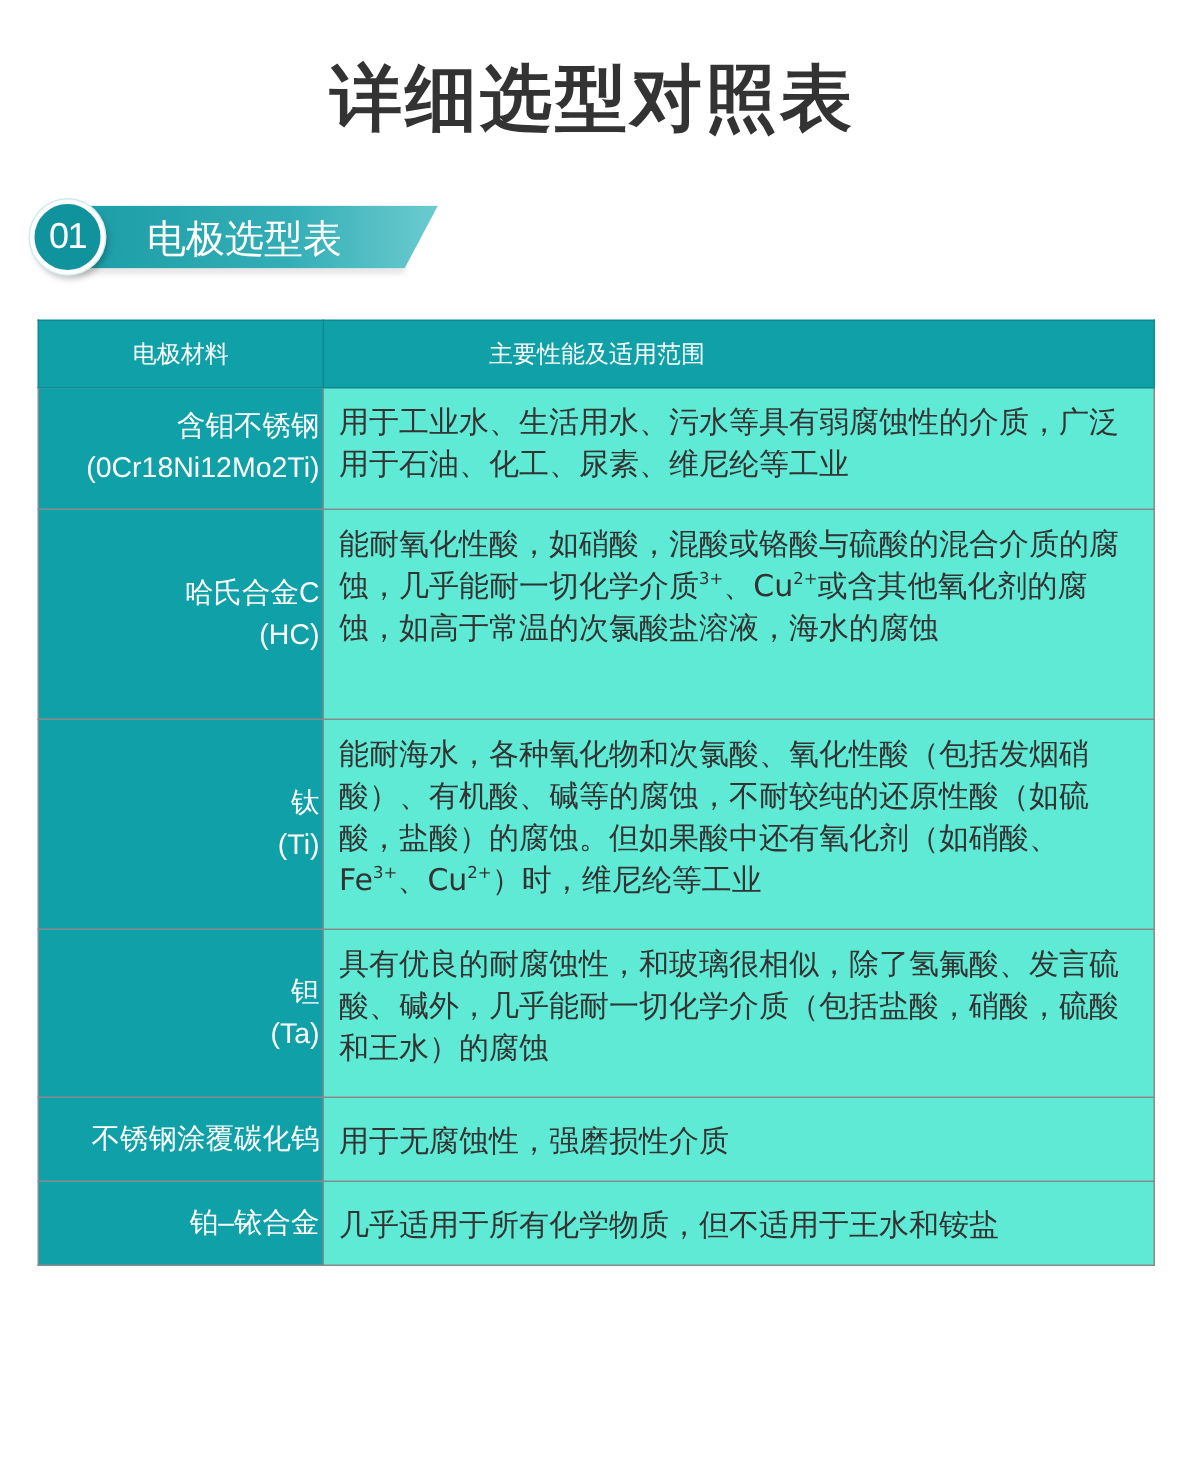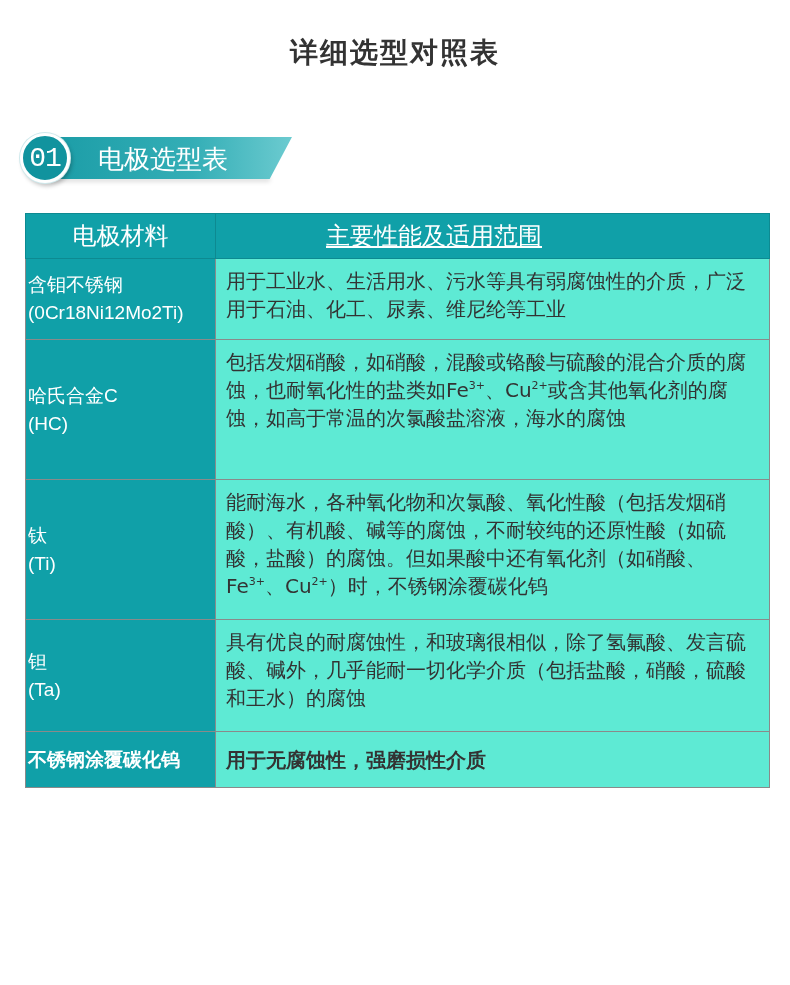--- a/index.html
+++ b/index.html
@@ -1,79 +1,79 @@
 <!DOCTYPE html>
 <html><head>
 <meta charset="utf-8">
 <style>
   * { box-sizing: border-box; margin: 0; padding: 0; }
   html, body { width: 790px; height: 985px; background: #ffffff; overflow: hidden; }
   body { position: relative; font-family: "DejaVu Sans", "Liberation Sans", sans-serif; color: #333; }
 
   .page-title {
     position: absolute; left: 0; top: 34px; width: 790px; text-align: center;
-    font-size: 28px; font-weight: bold; color: #333333; letter-spacing: 2px;
+    font-size: 48px; font-weight: bold; color: #333333; letter-spacing: 2px;
   }
 
   .section-banner { position: absolute; left: 20px; top: 133px; width: 272px; height: 50px; }
   .banner-bar {
     position: absolute; left: 24px; top: 4px; width: 248px; height: 42px;
     background: linear-gradient(90deg, #1a9ca6 0%, #34aeb6 60%, #6ccbd0 100%);
     clip-path: polygon(0 0, 100% 0, 91% 100%, 0 100%);
     box-shadow: 0 3px 4px rgba(0,0,0,0.25);
   }
   .banner-shadow {
     position: absolute; left: 30px; top: 44px; width: 220px; height: 5px;
     background: rgba(0,0,0,0.12); filter: blur(2px);
   }
   .banner-circle {
     position: absolute; left: 0; top: 0; width: 50px; height: 50px; border-radius: 50%;
     background: #11939e; border: 3px solid #ffffff;
     box-shadow: 0 0 0 1px #cfe9ec, 2px 3px 4px rgba(0,0,0,0.25);
     display: flex; align-items: center; justify-content: center;
-    color: #ffffff; font-size: 28px; font-family: Liberation Mono, monospace;
+    color: #ffffff; font-size: 24px; font-family: Liberation Sans, sans-serif;
     letter-spacing: -1px;
   }
   .banner-label {
     position: absolute; left: 78px; top: 9px; color: #ffffff; font-size: 26px; font-weight: normal; text-align: right;
   }
 
   table.spec {
     position: absolute; left: 25px; top: 213px; width: 744px;
     border-collapse: collapse; table-layout: fixed;
   }
   table.spec col.c1 { width: 190px; }
   table.spec col.c2 { width: 554px; }
   table.spec th, table.spec td { border: 1px solid #8a8a8a; }
   table.spec thead th {
-    background: #10a0a8; color: #ffffff; font-weight: normal; font-size: 24px;
+    background: #10a0a8; color: #ffffff; font-weight: normal; font-size: 16px;
     height: 45px; border-color: #0d8a91; margin-top: 36px;
   }
-  table.spec thead th.h2 { text-align: left; padding-left: 110px; text-decoration: underline; }
+  table.spec thead th.h2 { text-align: left; padding-left: 110px; }
   td.mat {
-    background: #10a0a8; color: #ffffff; text-align: left; vertical-align: middle;
+    background: #10a0a8; color: #ffffff; text-align: right; vertical-align: middle;
     font-size: 19px; line-height: 28px; border-color: #0d8a91; padding: 0 2px;
     font-family: "Liberation Sans", "DejaVu Sans", sans-serif;
     margin-top: 17px;
   }
   td.mat .sub { display: block; }
   td.desc {
     background: #5eead4; color: #333333; vertical-align: top;
     font-size: 20px; line-height: 28px; padding: 8px 6px 0 10px;
     border-left-color: #8a8a8a;
   }
   td.desc.center { vertical-align: middle; padding-top: 0; margin-left: 25px; }
   td.desc sup { font-size: 11px; vertical-align: 8px; line-height: 0; }
 
   tr.r1 { height: 81px; }
   tr.r2 { height: 111px; }
   tr.r3 { height: 140px; }
   tr.r4 { height: 140px; }
   tr.r5 { height: 112px; }
-  tr.r6 { height: 56px; font-weight: bold; }
+  tr.r6 { height: 56px; }
   tr.r7 { height: 56px; }
 </style>
 </head>
 <body>
 
 <div class="page-title">详细选型对照表</div>
 
 <div class="section-banner">
   <div class="banner-shadow"></div>
   <div class="banner-bar"></div>
@@ -98,36 +98,42 @@
         <span>含钼不锈钢</span>
         <span class="sub">(0Cr18Ni12Mo2Ti)</span>
       </td>
       <td class="desc"><span>用于工业水、生活用水、污水等具有弱腐蚀性的介质，广泛用于石油、化工、尿素、维尼纶等工业</span></td>
     </tr>
     <tr class="r3">
       <td class="mat">
         <span>哈氏合金C</span>
         <span class="sub">(HC)</span>
       </td>
-      <td class="desc"><span>包括发烟硝酸，如硝酸，混酸或铬酸与硫酸的混合介质的腐蚀，也耐氧化性的盐类如Fe</span><sup>3+</sup><span>、Cu</span><sup>2+</sup><span>或含其他氧化剂的腐蚀，如高于常温的次氯酸盐溶液，海水的腐蚀</span></td>
+      <td class="desc"><span>能耐氧化性酸，如硝酸，混酸或铬酸与硫酸的混合介质的腐蚀，几乎能耐一切化学介质</span><sup>3+</sup><span>、Cu</span><sup>2+</sup><span>或含其他氧化剂的腐蚀，如高于常温的次氯酸盐溶液，海水的腐蚀</span></td>
     </tr>
     <tr class="r4">
       <td class="mat">
         <span>钛</span>
         <span class="sub">(Ti)</span>
       </td>
-      <td class="desc"><span>能耐海水，各种氧化物和次氯酸、氧化性酸（包括发烟硝酸）、有机酸、碱等的腐蚀，不耐较纯的还原性酸（如硫酸，盐酸）的腐蚀。但如果酸中还有氧化剂（如硝酸、Fe</span><sup>3+</sup><span>、Cu</span><sup>2+</sup><span>）时，不锈钢涂覆碳化钨</span></td>
+      <td class="desc"><span>能耐海水，各种氧化物和次氯酸、氧化性酸（包括发烟硝酸）、有机酸、碱等的腐蚀，不耐较纯的还原性酸（如硫酸，盐酸）的腐蚀。但如果酸中还有氧化剂（如硝酸、Fe</span><sup>3+</sup><span>、Cu</span><sup>2+</sup><span>）时，维尼纶等工业</span></td>
     </tr>
     <tr class="r5">
       <td class="mat">
         <span>钽</span>
         <span class="sub">(Ta)</span>
       </td>
       <td class="desc"><span>具有优良的耐腐蚀性，和玻璃很相似，除了氢氟酸、发言硫酸、碱外，几乎能耐一切化学介质（包括盐酸，硝酸，硫酸和王水）的腐蚀</span></td>
     </tr>
     <tr class="r6">
       <td class="mat">
         <span>不锈钢涂覆碳化钨</span>
       </td>
       <td class="desc center"><span>用于无腐蚀性，强磨损性介质</span></td>
     </tr>
+    <tr class="r7">
+      <td class="mat">
+        <span>铂–铱合金</span>
+      </td>
+      <td class="desc center"><span>几乎适用于所有化学物质，但不适用于王水和铵盐</span></td>
+    </tr>
   </tbody>
 </table>
 
 </body></html>

